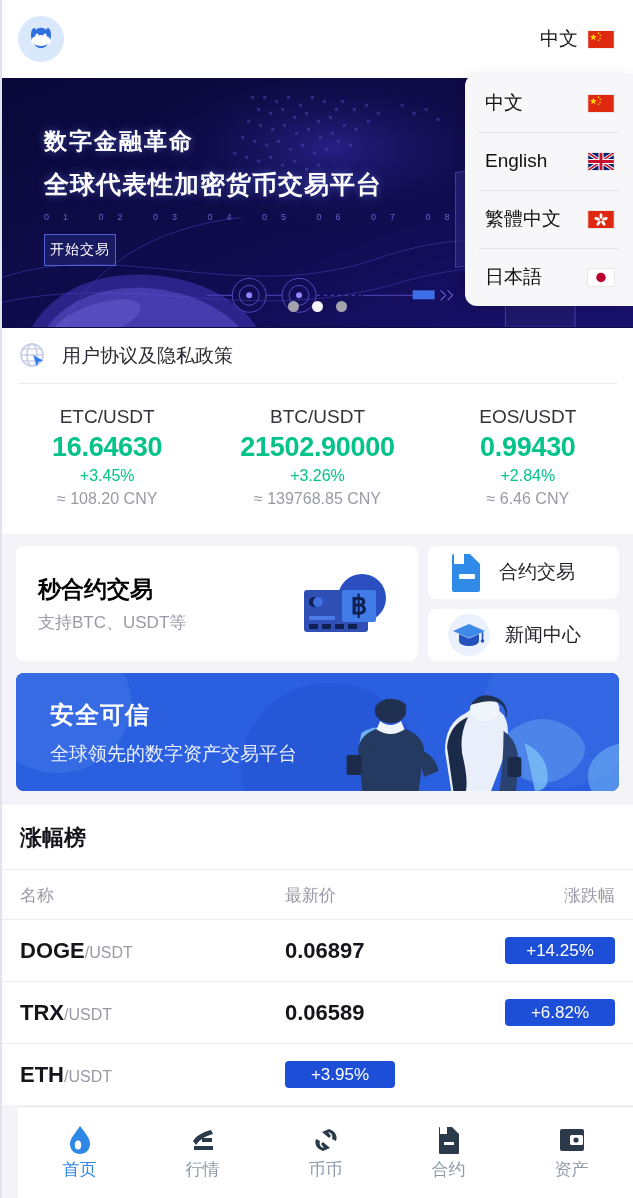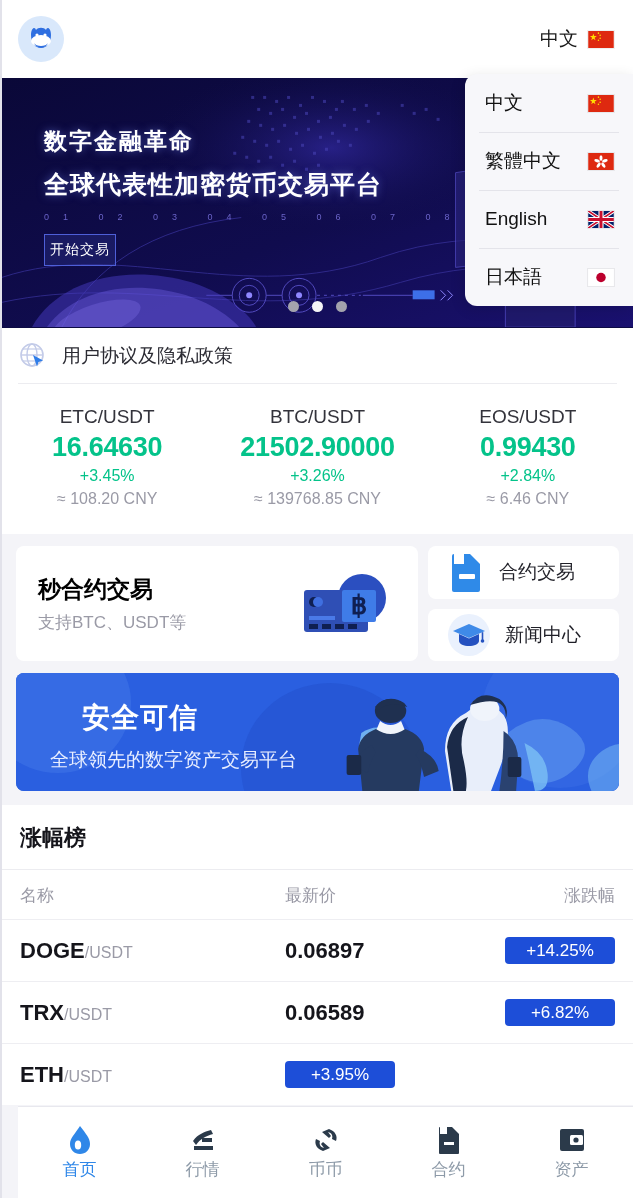--- a/index.html
+++ b/index.html
@@ -138,21 +138,21 @@
   .entry-small-label { font-size: 19px; color: #1f1f27; }
 
   
   .promo {
     margin: 12px 14px 0;
     height: 118px; border-radius: 8px; overflow: hidden;
     position: relative;
     background: linear-gradient(100deg, #2f6fdd 0%, #2a5fe0 45%, #2250d8 100%);
   }
   .promo-text { position: absolute; left: 34px; top: 26px; }
-  .promo-t1 { font-size: 28px; font-weight: bold; color: #ffffff; letter-spacing: 1px; margin-left: 32px; }
+  .promo-t1 { font-size: 24px; font-weight: bold; color: #ffffff; letter-spacing: 1px; }
   .promo-t2 { font-size: 19px; color: #e8eeff; margin-top: 10px; }
 
   
   .rank { margin-top: 14px; background: #ffffff; }
   .rank-title {
     font-size: 22px; font-weight: bold; color: #15151b;
     padding: 18px 18px 16px;
     border-bottom: 1px solid #ececf0;
   }
   .rank-head {
@@ -345,40 +345,40 @@
     <svg class="flag" viewBox="0 0 30 20">
       <rect width="30" height="20" fill="#de2910"></rect>
       <polygon points="6,3 7,6 10,6 7.5,8 8.5,11 6,9.2 3.5,11 4.5,8 2,6 5,6" fill="#ffde00"></polygon>
       <circle cx="12" cy="2.5" r=".9" fill="#ffde00"></circle>
         <circle cx="14" cy="5" r=".9" fill="#ffde00"></circle>
       <circle cx="14" cy="8.5" r=".9" fill="#ffde00"></circle>
         <circle cx="12" cy="11" r=".9" fill="#ffde00"></circle>
     </svg>
   </div>
   <div class="lang-item">
+    <span>English</span>
+    <svg class="flag" viewBox="0 0 30 20">
+      <rect width="30" height="20" fill="#012169"></rect>
+      <path d="M0 0 L30 20 M30 0 L0 20" stroke="#ffffff" stroke-width="4"></path>
+      <path d="M0 0 L30 20 M30 0 L0 20" stroke="#c8102e" stroke-width="2"></path>
+      <path d="M15 0 V20 M0 10 H30" stroke="#ffffff" stroke-width="6"></path>
+      <path d="M15 0 V20 M0 10 H30" stroke="#c8102e" stroke-width="3.5"></path>
+    </svg>
+  </div>
+  <div class="lang-item">
     <span>繁體中文</span>
     <svg class="flag" viewBox="0 0 30 20">
       <rect width="30" height="20" fill="#de2910"></rect>
       <g fill="#ffffff">
         <ellipse cx="15" cy="6" rx="1.8" ry="3.4"></ellipse>
         <ellipse cx="19.6" cy="9.2" rx="1.8" ry="3.4" transform="rotate(72 19.6 9.2)"></ellipse>
         <ellipse cx="17.8" cy="14.2" rx="1.8" ry="3.4" transform="rotate(144 17.8 14.2)"></ellipse>
         <ellipse cx="12.2" cy="14.2" rx="1.8" ry="3.4" transform="rotate(216 12.2 14.2)"></ellipse>
         <ellipse cx="10.4" cy="9.2" rx="1.8" ry="3.4" transform="rotate(288 10.4 9.2)"></ellipse>
       </g>
-    </svg>
-  </div>
-  <div class="lang-item">
-    <span>English</span>
-    <svg class="flag" viewBox="0 0 30 20">
-      <rect width="30" height="20" fill="#012169"></rect>
-      <path d="M0 0 L30 20 M30 0 L0 20" stroke="#ffffff" stroke-width="4"></path>
-      <path d="M0 0 L30 20 M30 0 L0 20" stroke="#c8102e" stroke-width="2"></path>
-      <path d="M15 0 V20 M0 10 H30" stroke="#ffffff" stroke-width="6"></path>
-      <path d="M15 0 V20 M0 10 H30" stroke="#c8102e" stroke-width="3.5"></path>
     </svg>
   </div>
   <div class="lang-item">
     <span>日本語</span>
     <svg class="flag" viewBox="0 0 30 20">
       <rect width="30" height="20" fill="#ffffff"></rect>
       <circle cx="15" cy="10" r="5.6" fill="#bc002d"></circle>
     </svg>
   </div>
 </div>

